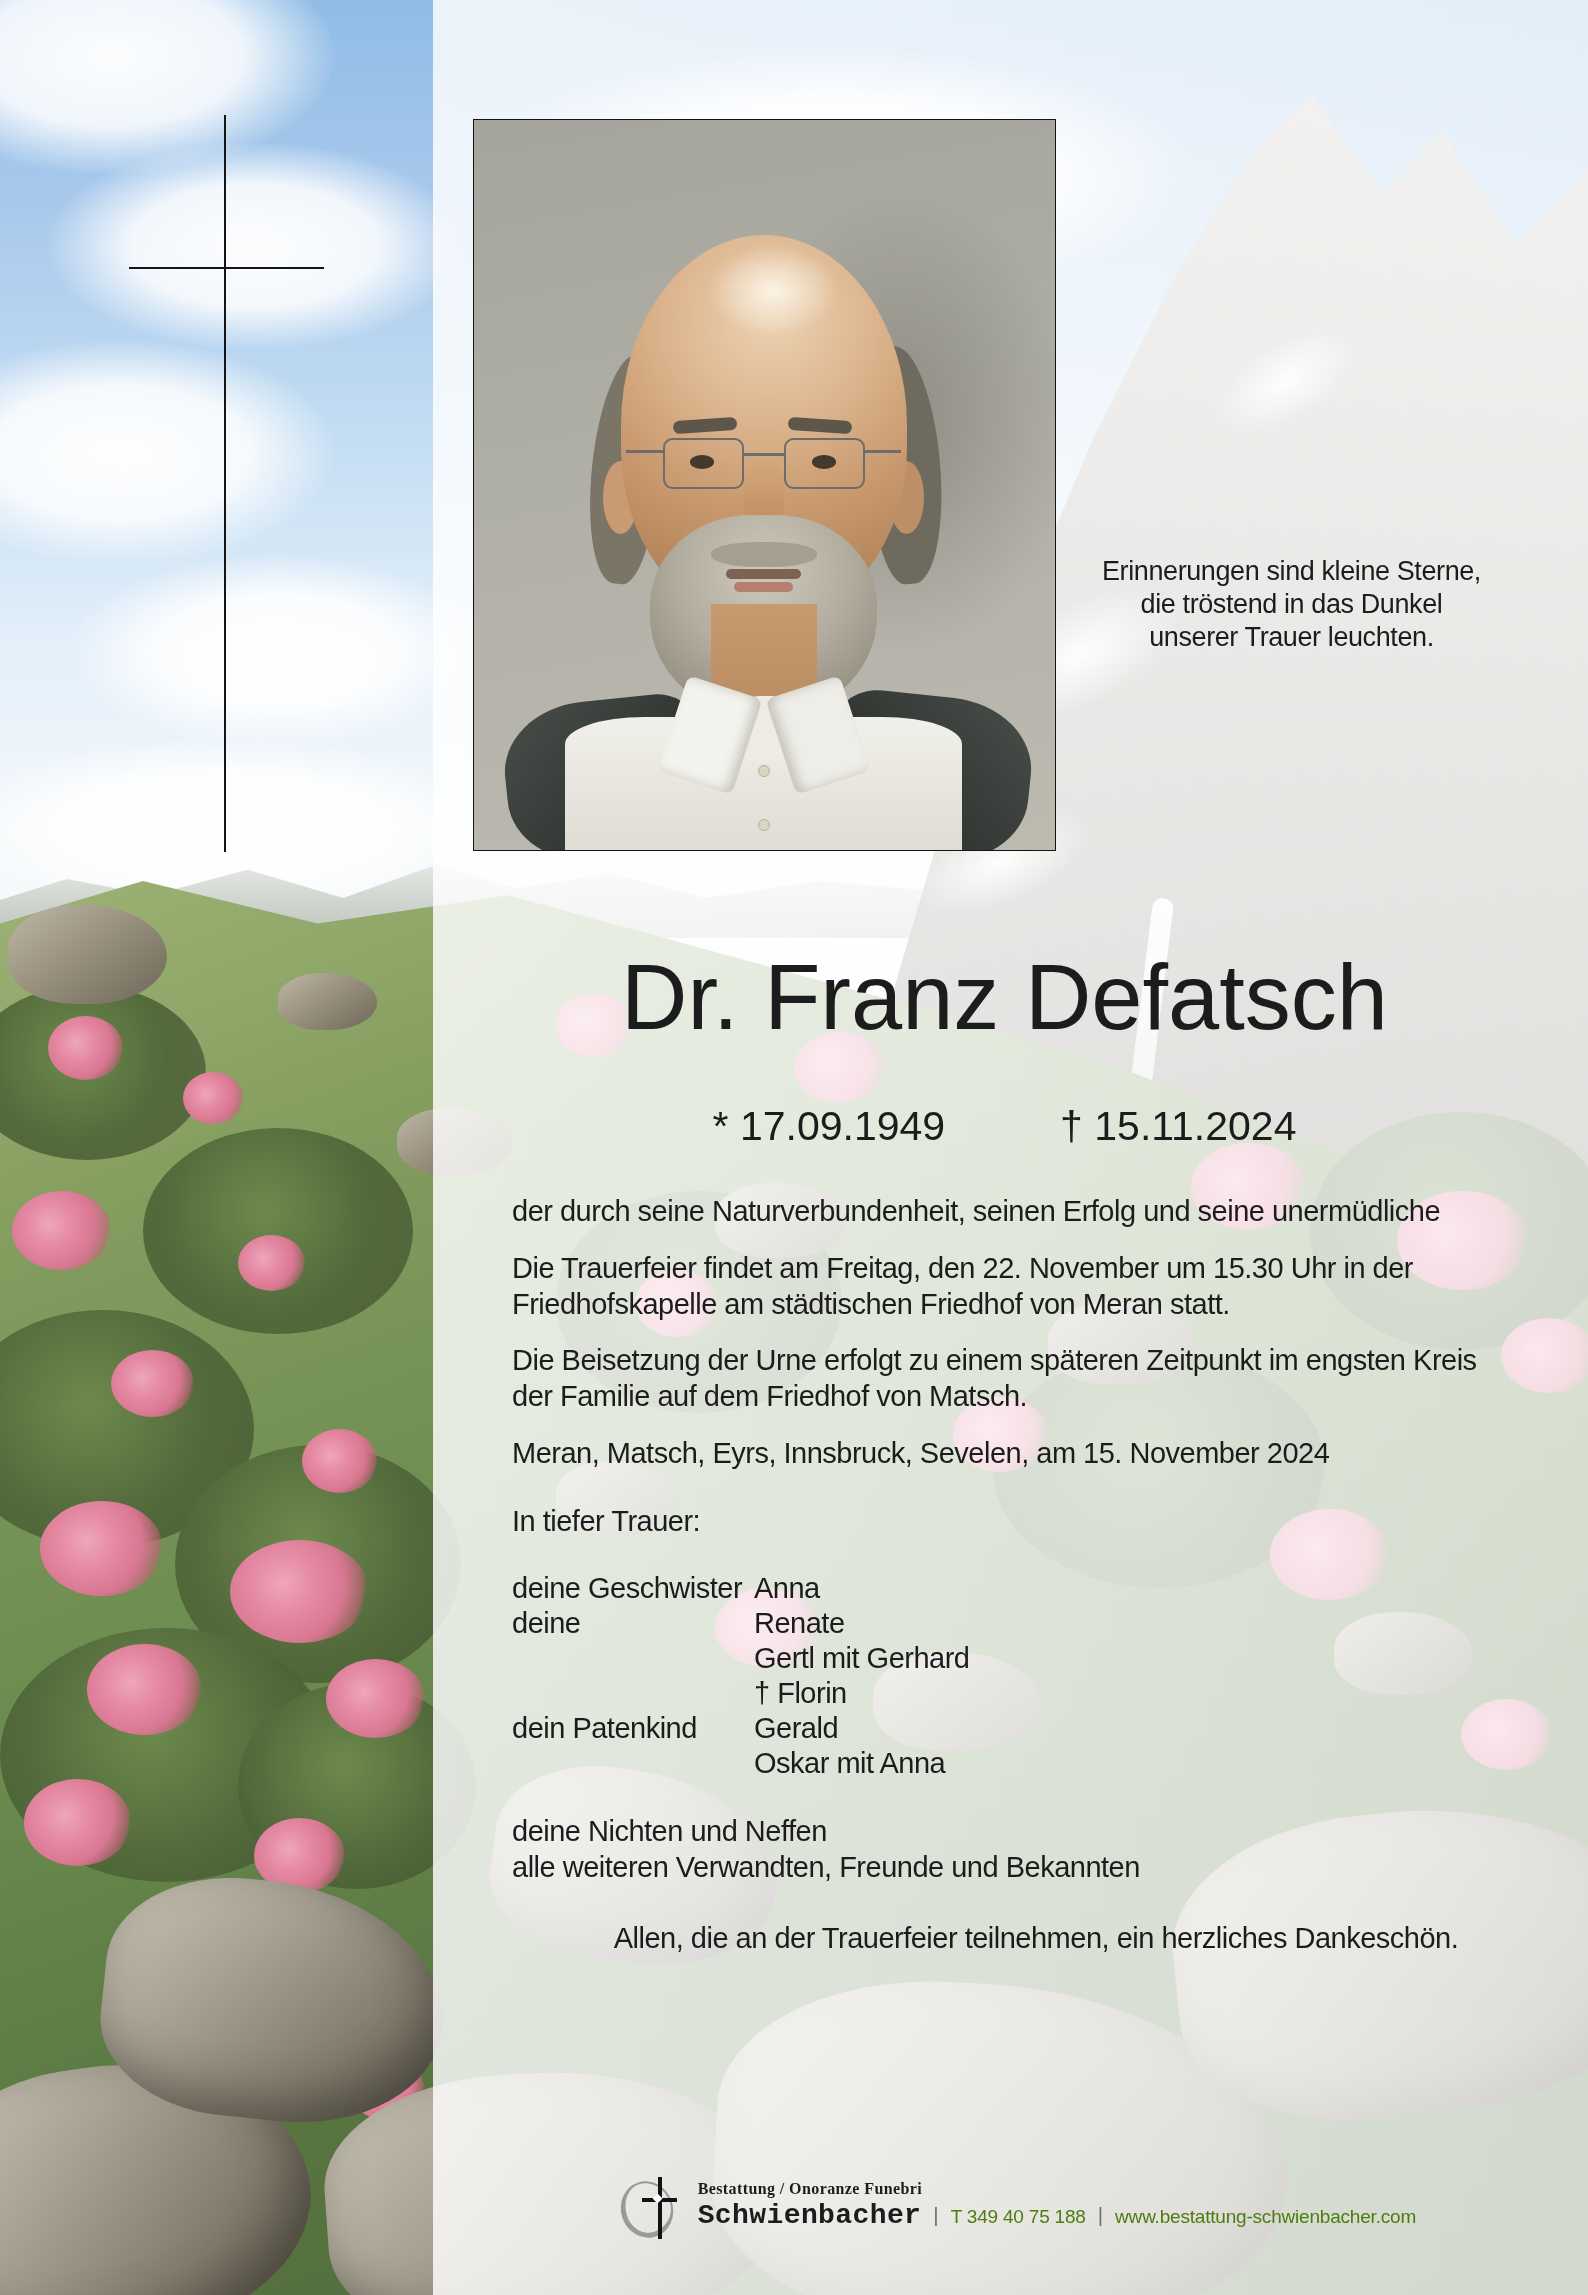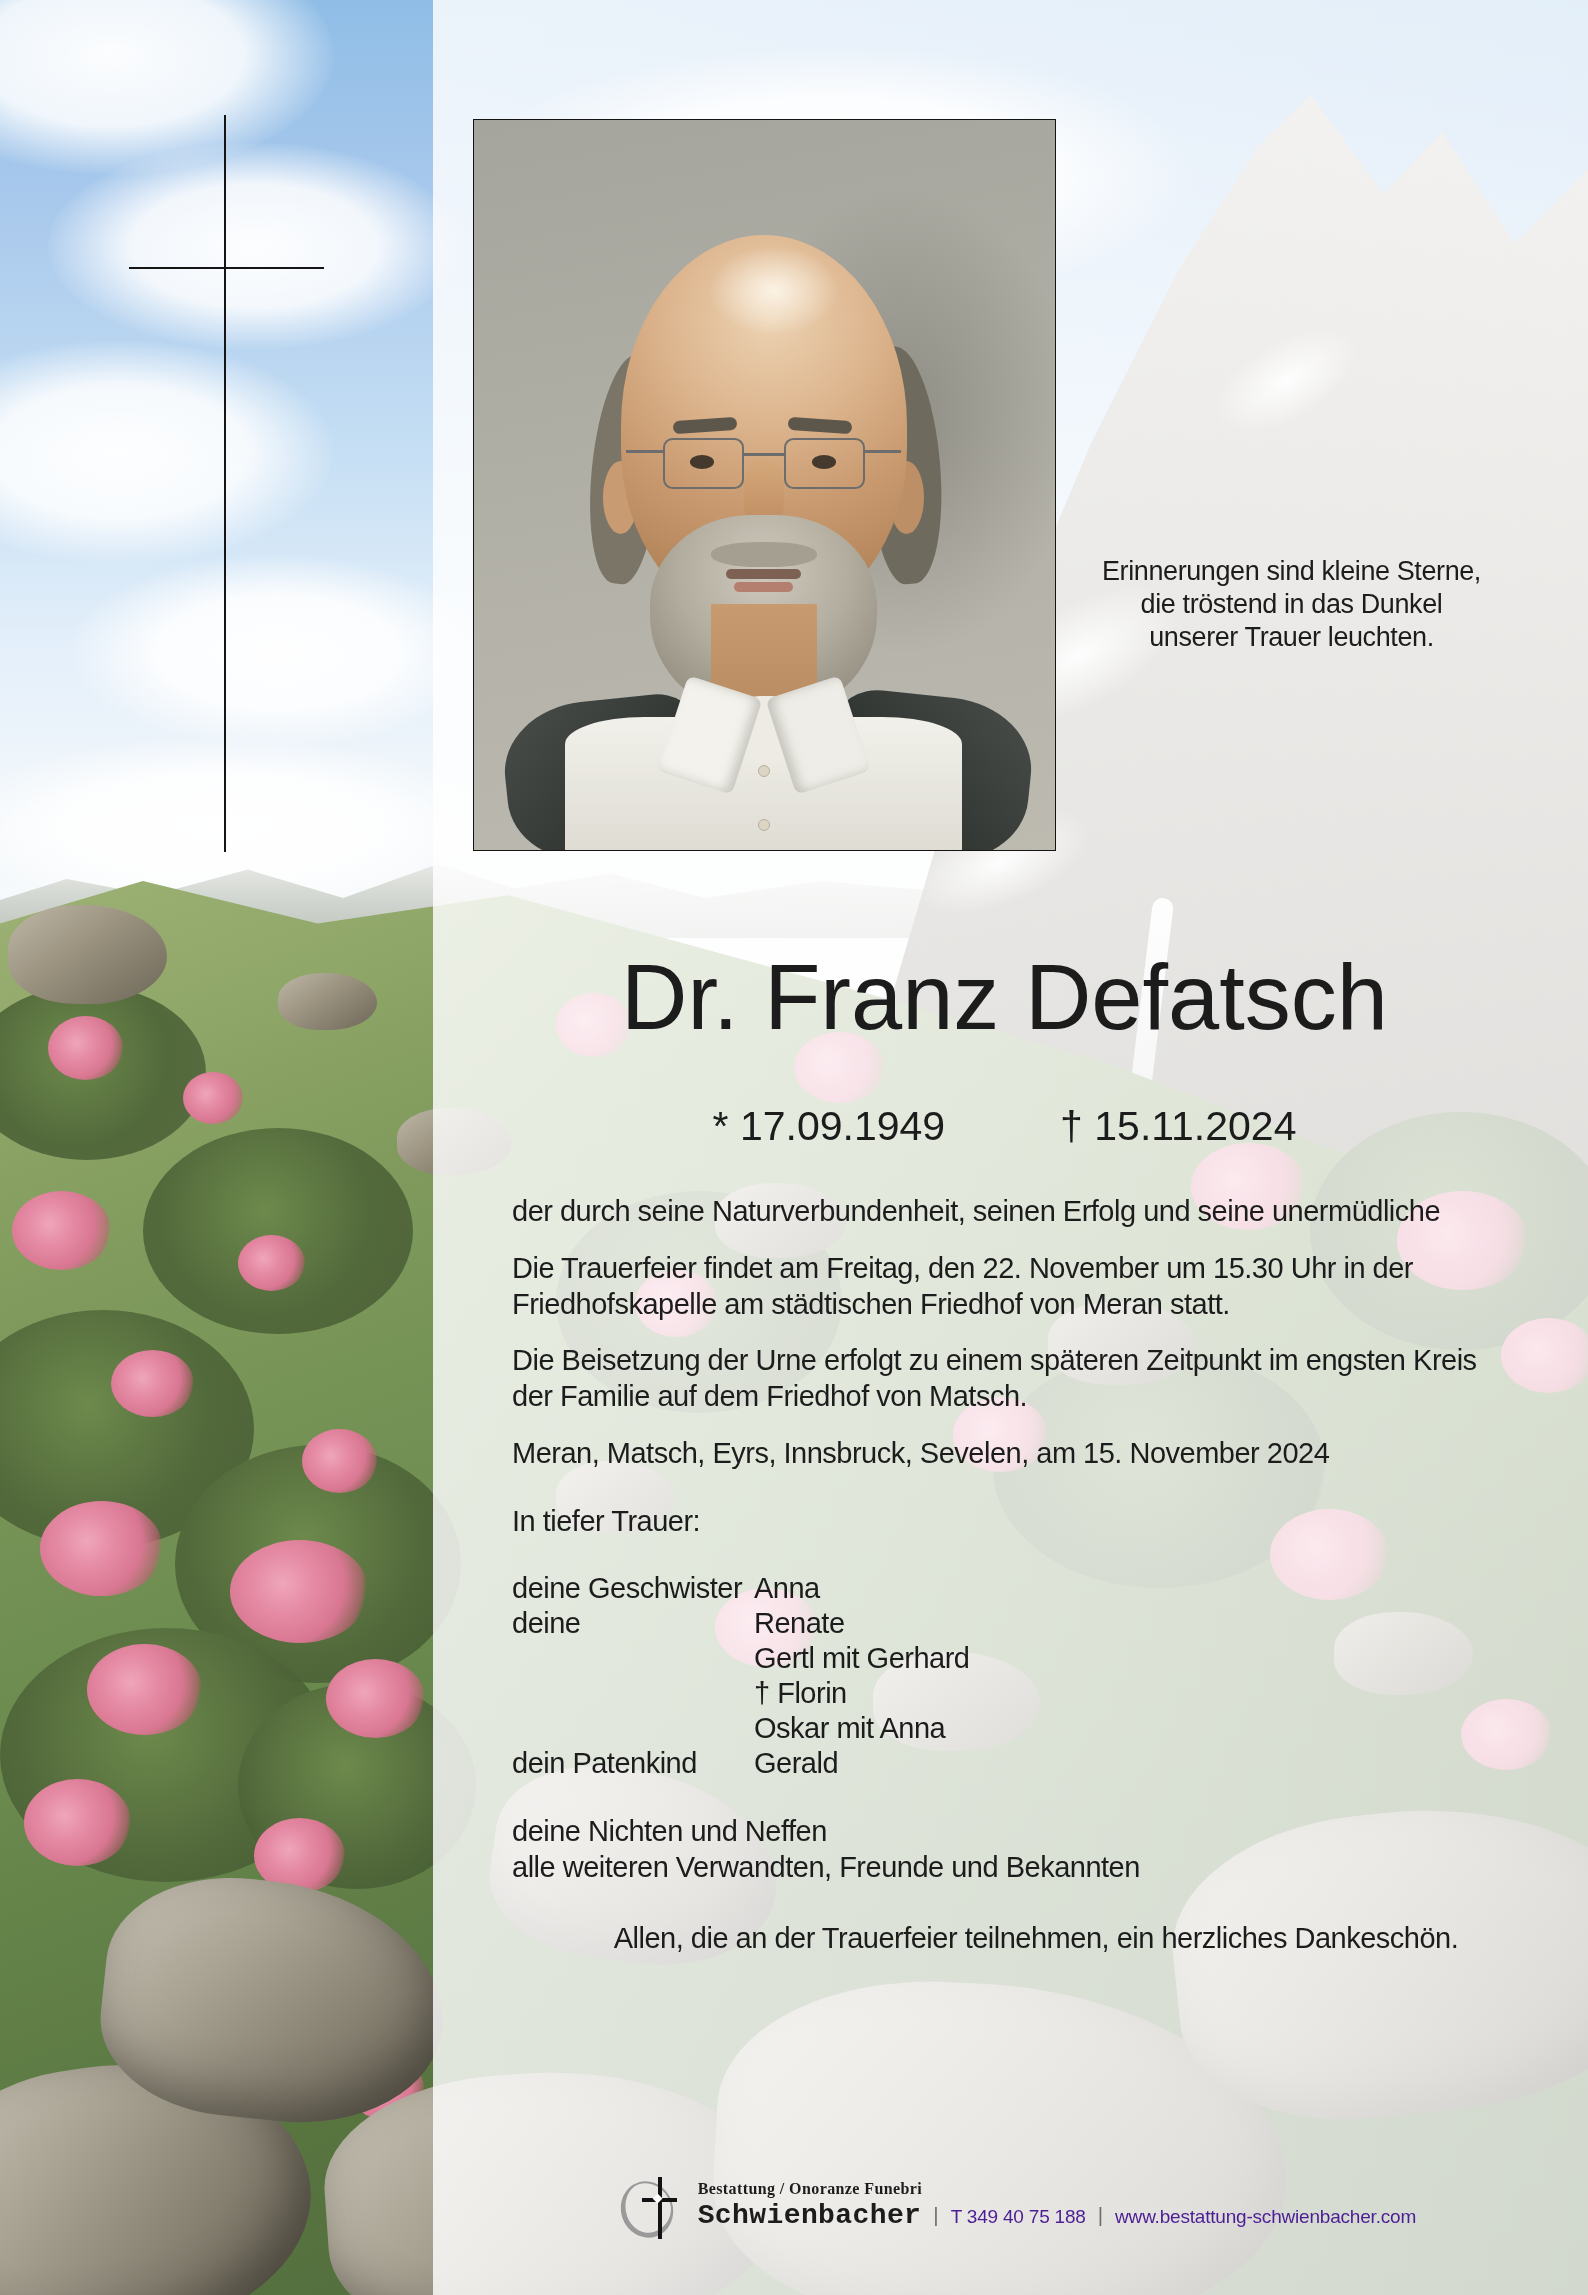--- a/index.html
+++ b/index.html
@@ -106,21 +106,21 @@
           border:2.4px solid #9a9a9a;border-left-width:5.6px;border-bottom-width:5.6px;transform:rotate(-18deg);}
   .logo-cross-v{position:absolute;left:37px;top:0;width:4px;height:62px;background:#131313;}
   .logo-cross-h{position:absolute;left:20.6px;top:20.6px;width:35px;height:4px;background:#131313;}
   .logo-spark{position:absolute;left:33px;top:18px;width:7.1px;height:7.1px;background:#fff;transform:rotate(45deg);}
   .footer-text{display:flex;flex-direction:column;}
   .tagline{font-family:"Liberation Serif",serif;font-weight:700;font-size:16px;line-height:19px;
            letter-spacing:0.4px;margin:2.4px 0 0 0;}
   .brand-row{display:flex;align-items:baseline;gap:12px;}
   .brand{font-family:Liberation Mono, monospace;font-weight:700;font-size:28px;line-height:35px;letter-spacing:0.4px;}
   .fsep{color:#6f6f6f;font-size:20.6px;position:relative;top:-1.6px;font-weight:300;}
-  .phone,.website{font-size:19px;letter-spacing:-0.2px;color:#4c1d95;}
+  .phone,.website{font-size:19px;letter-spacing:-0.2px;color:#4d7c0f;}
 </style>
 </head>
 <body>
 
 <div class="page">
 
   <div class="bg">
     <div class="sky"></div>
     <div class="cloud" style="left:-111px;top:-64px;width:445px;height:238px;"></div>
     <div class="cloud" style="left:48px;top:143px;width:413px;height:206px;"></div>
@@ -264,26 +264,26 @@
       </div>
       <div class="frow">
         <span class="flabel"></span>
         <span class="fname">Gertl mit Gerhard</span>
       </div>
       <div class="frow">
         <span class="flabel"></span>
         <span class="fname">† Florin</span>
       </div>
       <div class="frow">
+        <span class="flabel">dein Patenkind</span>
+        <span class="fname">Gerald</span>
+      </div>
+      <div class="frow">
         <span class="flabel"></span>
         <span class="fname">Oskar mit Anna</span>
-      </div>
-      <div class="frow">
-        <span class="flabel">dein Patenkind</span>
-        <span class="fname">Gerald</span>
       </div>
     </div>
 
     <div class="relatives">
       <div class="line">deine Nichten und Neffen</div>
       <div class="line">alle weiteren Verwandten, Freunde und Bekannten</div>
     </div>
 
 
     <div class="farewell">Allen, die an der Trauerfeier teilnehmen, ein herzliches Dankeschön.</div>

